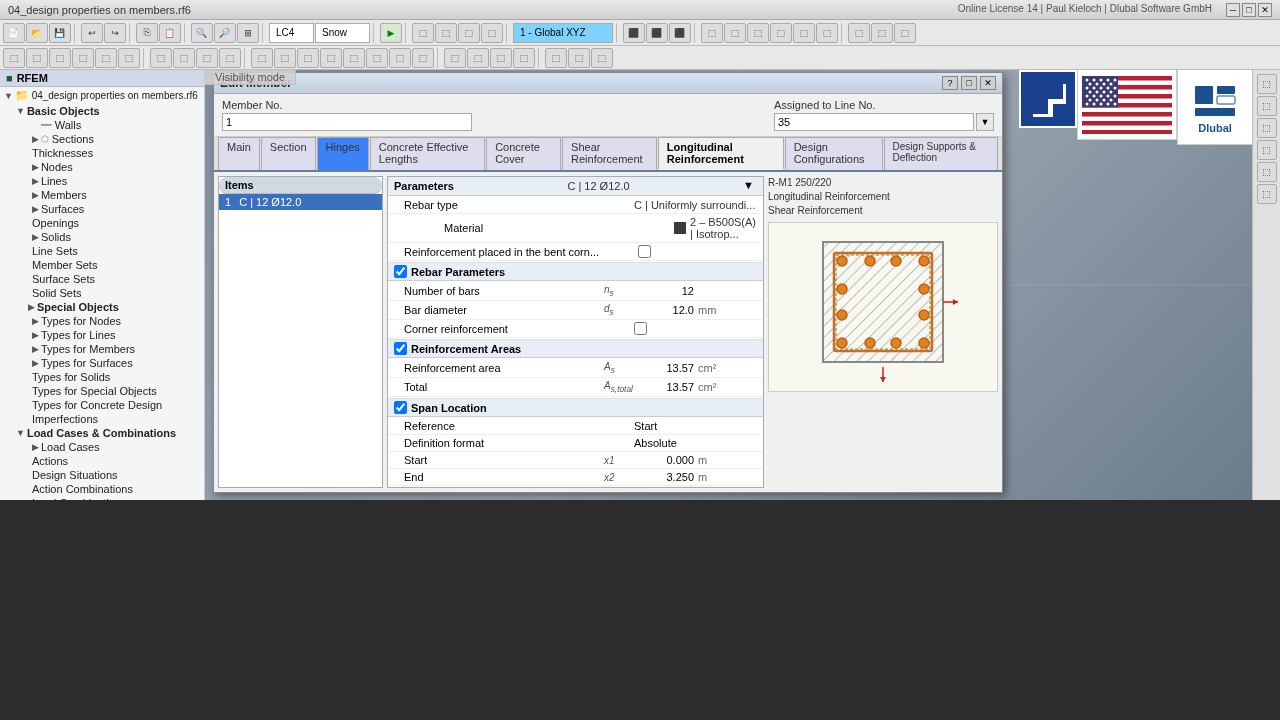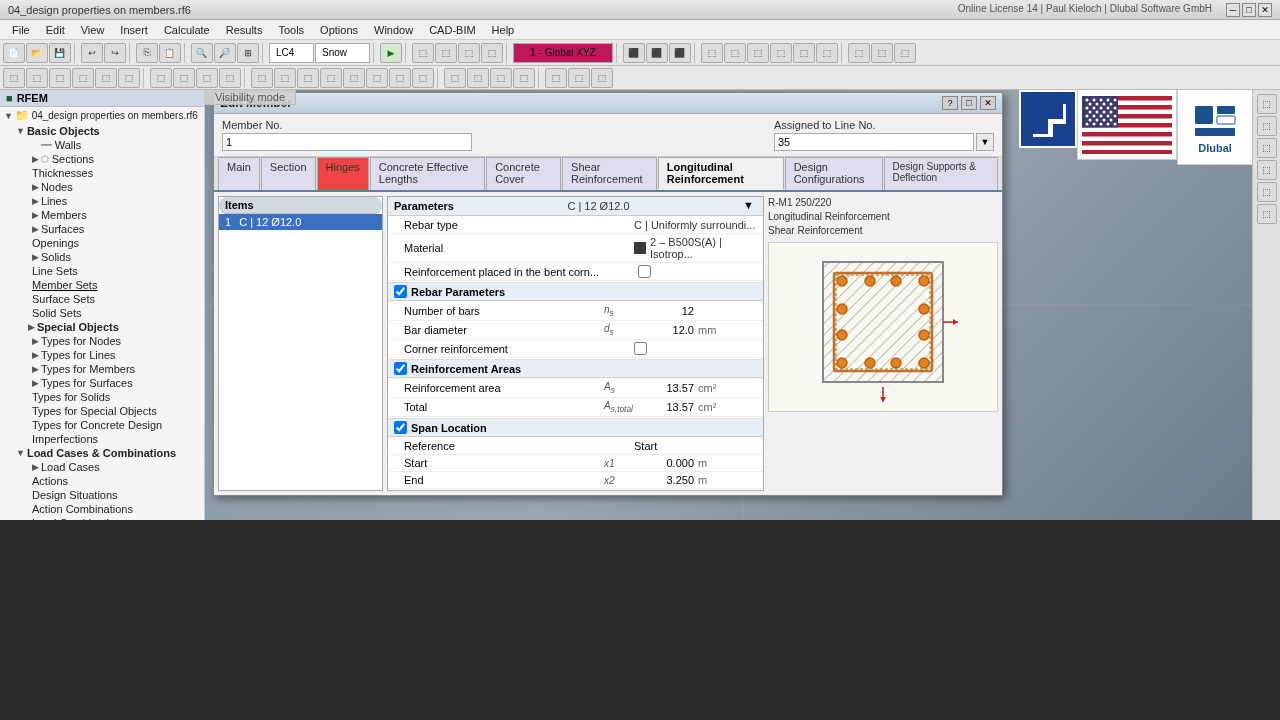--- a/index.html
+++ b/index.html
@@ -24,33 +24,20 @@
     <div style="display:flex; gap:4px;">
       <span style="font-size:10px; color:#555;">Online License 14 | Paul Kieloch | Dlubal Software GmbH</span>
       <div style="display:flex; gap:2px; margin-left:10px;">
         <div style="width:14px;height:14px;background:#e0e0e0;border:1px solid #888;display:flex;align-items:center;justify-content:center;font-size:9px;cursor:pointer;">─</div>
         <div style="width:14px;height:14px;background:#e0e0e0;border:1px solid #888;display:flex;align-items:center;justify-content:center;font-size:9px;cursor:pointer;">□</div>
         <div style="width:14px;height:14px;background:#e0e0e0;border:1px solid #888;display:flex;align-items:center;justify-content:center;font-size:9px;cursor:pointer;">✕</div>
       </div>
     </div>
   </div>
 
-  <div style="height:20px; background:#f0f0f0; display:flex; align-items:center; border-bottom:1px solid #ccc; padding:0 4px;">
-    <span class="menu-item">File</span>
-    <span class="menu-item">Edit</span>
-    <span class="menu-item">View</span>
-    <span class="menu-item">Insert</span>
-    <span class="menu-item">Calculate</span>
-    <span class="menu-item">Results</span>
-    <span class="menu-item">Tools</span>
-    <span class="menu-item">Options</span>
-    <span class="menu-item">Window</span>
-    <span class="menu-item">CAD-BIM</span>
-    <span class="menu-item">Help</span>
-  </div>
 
   <div style="height:26px; background:#e8e8e8; display:flex; align-items:center; border-bottom:1px solid #bbb; padding:0 3px; gap:1px;">
 
     <div class="tb-btn">📄</div>
     <div class="tb-btn">📂</div>
     <div class="tb-btn">💾</div>
     <div class="tb-sep"></div>
     <div class="tb-btn">↩</div>
     <div class="tb-btn">↪</div>
     <div class="tb-sep"></div>
@@ -68,21 +55,21 @@
         <span>Snow</span>
       </div>
     <div class="tb-sep"></div>
     <div class="tb-btn" style="background:#d8e8d0; color:green;">▶</div>
     <div class="tb-sep"></div>
     <div class="tb-btn">⬚</div>
     <div class="tb-btn">⬚</div>
     <div class="tb-btn">⬚</div>
     <div class="tb-btn">⬚</div>
     <div class="tb-sep"></div>
-    <div style="height:20px;background:#be185d;border:1px solid #aaa;padding:0 6px;font-size:10px;display:flex;align-items:center;min-width:100px;justify-content:center;">
+    <div style="height:20px;background:#7dd3fc;border:1px solid #aaa;padding:0 6px;font-size:10px;display:flex;align-items:center;min-width:100px;">
         <span>1 - Global XYZ</span>
       </div>
     <div class="tb-sep"></div>
     <div class="tb-btn">⬛</div>
     <div class="tb-btn">⬛</div>
     <div class="tb-btn">⬛</div>
     <div class="tb-sep"></div>
     <div class="tb-btn">⬚</div>
     <div class="tb-btn">⬚</div>
     <div class="tb-btn">⬚</div>
@@ -179,21 +166,21 @@
       <div style="display:flex; align-items:center; padding:1px 4px 1px 32px; cursor:pointer;">
         <span style="font-size:11px; color:#222;">Openings</span>
       </div>
       <div style="display:flex; align-items:center; padding:1px 4px 1px 32px; cursor:pointer;">
         <span style="font-size:9px; color:#555; margin-right:2px;">▶</span>
         <span style="font-size:11px; color:#222;">Solids</span>
       </div>
       <div style="display:flex; align-items:center; padding:1px 4px 1px 32px; cursor:pointer;">
         <span style="font-size:11px; color:#222;">Line Sets</span>
       </div>
-      <div style="display:flex; padding:1px 4px 1px 32px; cursor:pointer;text-decoration:underline;">
+      <div style="display:flex; padding:1px 4px 1px 32px; cursor:pointer;">
         <span style="font-size:11px; color:#222;">Member Sets</span>
       </div>
       <div style="display:flex; align-items:center; padding:1px 4px 1px 32px; cursor:pointer;">
         <span style="font-size:11px; color:#222;">Surface Sets</span>
       </div>
       <div style="display:flex; align-items:center; padding:1px 4px 1px 32px; cursor:pointer;">
         <span style="font-size:11px; color:#222;">Solid Sets</span>
       </div>
       <div style="display:flex; align-items:center; padding:1px 4px 1px 28px; cursor:pointer;">
         <span style="font-size:9px; color:#555; margin-right:2px;">▶</span>
@@ -296,21 +283,21 @@
             <div style="display:flex; align-items:center;">
               <input style="width: 200px; height: 18px; border: 1px solid rgb(170, 170, 170); font-size: 11px; padding: 0px 3px;" value="35">
               <div style="width:18px; height:18px; border:1px solid #aaa; background:#e8e8e8; display:flex; align-items:center; justify-content:center; font-size:9px; cursor:pointer; margin-left:2px;">▼</div>
             </div>
           </div>
         </div>
 
         <div style="display:flex; border-bottom:2px solid #6080a0; padding:0 4px; background:#e0e0e0; flex-wrap:nowrap; overflow:hidden;">
           <div style="padding:3px 8px; font-size:11px; cursor:pointer; background:#dde; border:1px solid #aaa; border-bottom:none; margin-right:1px; color:#333;">Main</div>
           <div style="padding:3px 8px; font-size:11px; cursor:pointer; background:#dde; border:1px solid #aaa; border-bottom:none; margin-right:1px; color:#333;">Section</div>
-          <div style="padding:3px 8px; font-size:11px; cursor:pointer; background:#ef4444; border:1px solid #aaa; border-bottom:none; margin-right:1px; color:#333;">Hinges</div>
+          <div style="padding:3px 8px; font-size:11px; cursor:pointer; background:#3b82f6; border:1px solid #aaa; border-bottom:none; margin-right:1px; color:#333;">Hinges</div>
           <div style="padding:3px 8px; font-size:11px; cursor:pointer; background:#dde; border:1px solid #aaa; border-bottom:none; margin-right:1px; color:#333;">Concrete Effective Lengths</div>
           <div style="padding:3px 8px; font-size:11px; cursor:pointer; background:#dde; border:1px solid #aaa; border-bottom:none; margin-right:1px; color:#333;">Concrete Cover</div>
           <div style="padding:3px 8px; font-size:11px; cursor:pointer; background:#dde; border:1px solid #aaa; border-bottom:none; margin-right:1px; color:#333;">Shear Reinforcement</div>
           <div style="padding:3px 8px; font-size:11px; cursor:pointer; background:#f0f0f0; border:1px solid #aaa; border-bottom:2px solid #f0f0f0; margin-right:1px; color:#000; font-weight:bold;">Longitudinal Reinforcement</div>
           <div style="padding:3px 8px; font-size:11px; cursor:pointer; background:#dde; border:1px solid #aaa; border-bottom:none; margin-right:1px; color:#333;">Design Configurations</div>
           <div style="padding:3px 8px; font-size:11px; cursor:pointer; background:#dde; border:1px solid #aaa; border-bottom:none; margin-right:0px; color:#333; font-size:10px;">Design Supports &amp; Deflection</div>
         </div>
 
         <div style="display:flex; gap:4px; padding:4px;">
 
@@ -333,21 +320,21 @@
             </div>
 
             <div>
               <div style="padding:1px 0;">
                 <div style="display:flex; align-items:center; padding:2px 6px 2px 16px; border-bottom:1px solid #eee;">
                   <span style="flex:0 0 200px; font-size:11px;">Rebar type</span>
                   <span style="flex:0 0 30px; font-size:10px; font-style:italic;"></span>
                   <span style="flex:1; font-size:11px; color:#333;">C | Uniformly surroundi...</span>
                 </div>
                 <div style="display:flex; align-items:center; padding:2px 6px 2px 16px; border-bottom:1px solid #eee;">
-                  <span style="flex:0 0 200px; font-size:11px;">Material</span>
+                  <span style="flex:0 0 200px; font-size:11px;margin-left:40px;">Material</span>
                   <span style="flex:0 0 30px; font-size:10px;"></span>
                   <div style="width:12px; height:12px; background:#3a3a3a; margin-right:4px; display:inline-block;"></div>
                   <span style="flex:1; font-size:11px; color:#333;">2 – B500S(A) | Isotrop...</span>
                 </div>
                 <div style="display:flex; align-items:center; padding:2px 6px 2px 16px; border-bottom:1px solid #eee;">
                   <span style="flex:0 0 200px; font-size:11px;">Reinforcement placed in the bent corn...</span>
                   <span style="flex:0 0 30px;"></span>
                   <input type="checkbox" style="margin-left: 4px;">
                 </div>
               </div>
@@ -403,20 +390,25 @@
             <div>
               <div style="display:flex; align-items:center; background:#e8eef5; padding:2px 6px; font-weight:bold; cursor:pointer; border-bottom:1px solid #ccc; border-top:1px solid #ddd;">
                 <input type="checkbox" style="margin-right: 4px;" checked="">
                 <span>Span Location</span>
               </div>
               <div style="padding:1px 0;">
                 <div style="display:flex; align-items:center; padding:2px 20px 2px 16px; border-bottom:1px solid #eee;">
                   <span style="flex:0 0 200px; font-size:11px;">Reference</span>
                   <span style="flex:0 0 30px;"></span>
                   <span style="flex:1; font-size:11px;">Start</span>
+                </div>
+                <div style="display:flex; align-items:center; padding:2px 6px 2px 16px; border-bottom:1px solid #eee;">
+                  <span style="flex:0 0 200px; font-size:11px;">Definition format</span>
+                  <span style="flex:0 0 30px;"></span>
+                  <span style="flex:1; font-size:11px;">Absolute</span>
                 </div>
                 <div style="display:flex; align-items:center; padding:2px 6px 2px 16px; border-bottom:1px solid #eee;">
                   <span style="flex:0 0 200px; font-size:11px;">Start</span>
                   <span style="flex:0 0 30px; font-size:10px; font-style:italic; color:#555;">x1</span>
                   <span style="flex:0 0 60px; text-align:right; font-size:11px;">0.000</span>
                   <span style="font-size:11px; color:#666; margin-left:4px;">m</span>
                 </div>
                 <div style="display:flex; align-items:center; padding:2px 6px 2px 16px; border-bottom:1px solid #eee;">
                   <span style="flex:0 0 200px; font-size:11px;">End</span>
                   <span style="flex:0 0 30px; font-size:10px; font-style:italic; color:#555;">x2</span>

